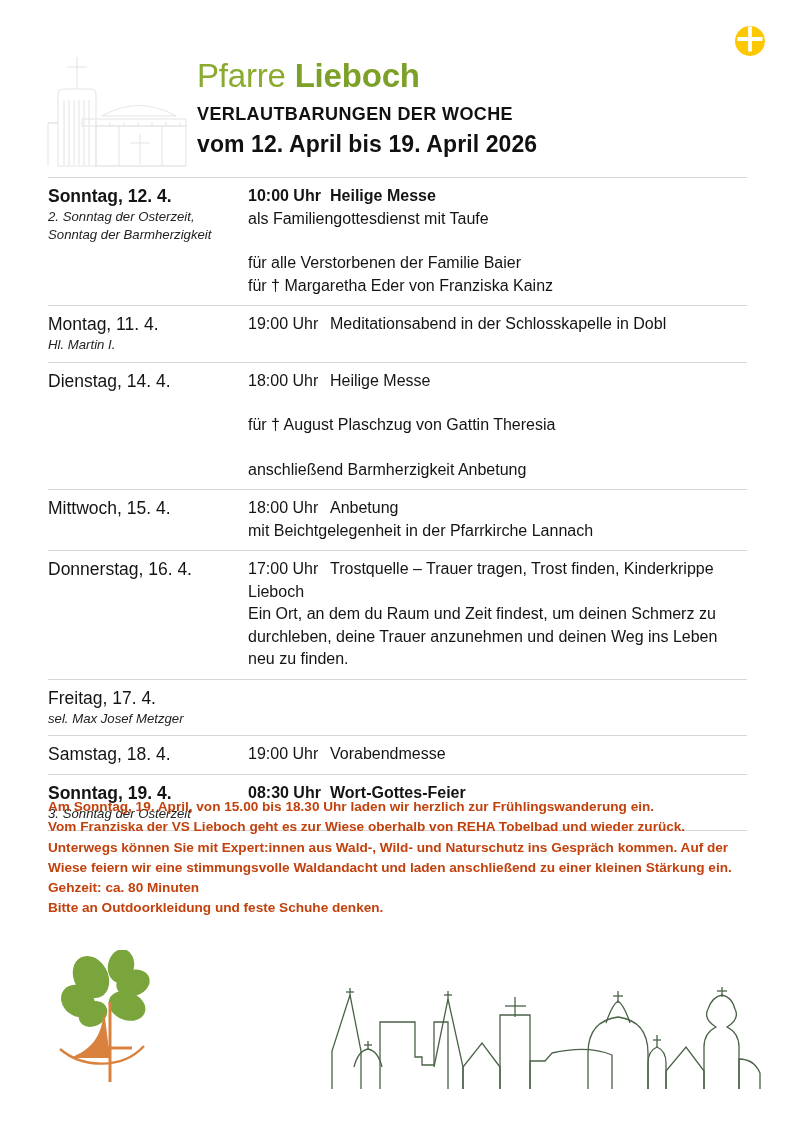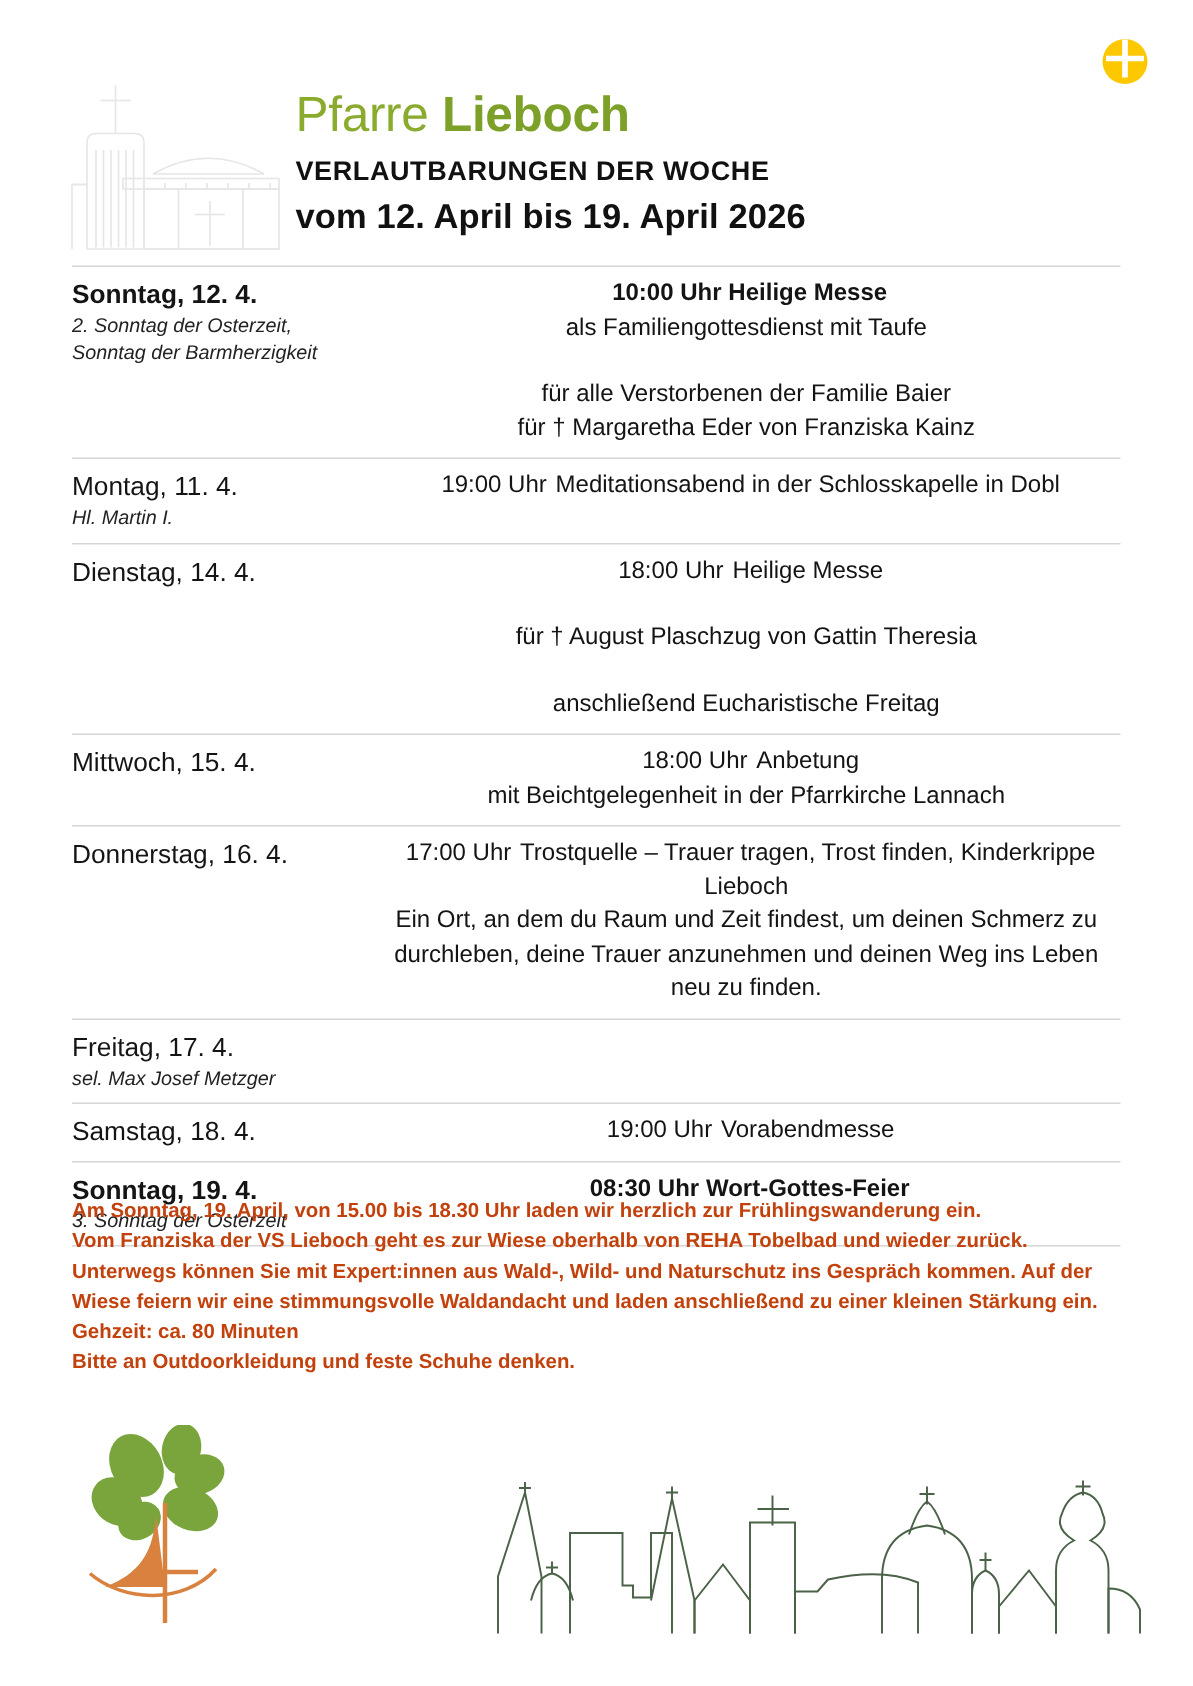--- a/index.html
+++ b/index.html
@@ -38,21 +38,21 @@
   
   .schedule{position:absolute;left:48px;top:177px;width:699px;}
   .row{
     border-top:1.6px solid #d6d6d6;
     display:flex;
     padding:7px 0 8px 0;
     box-sizing:border-box;
   }
   .row.last{border-bottom:1.6px solid #d6d6d6;}
   .col-day{width:200px;flex:0 0 200px;padding-right:8px;box-sizing:border-box;}
-  .col-ev{flex:1 1 auto;min-width:0;text-align:center;}
+  .col-ev{flex:1 1 auto;min-width:0;}
   .day-name{font-size:17.5px;line-height:22px;color:#141414;font-weight:400;}
   .row.highlight .day-name{font-weight:700;}
   .day-note{
     font-size:13.2px;line-height:17.5px;font-style:italic;color:#222;
     margin-top:1px;
   }
   .ev-line{font-size:16px;line-height:22.5px;color:#141414;white-space:nowrap;}
   .ev-line.wrap{white-space:normal;}
   .ev-time{display:inline-block;width:82px;font-size:16px;}
   .row.highlight .ev-time,.row.highlight .ev-title{font-weight:700;}
@@ -162,21 +162,21 @@
       </div>
       <div class="row">
         <div class="col-day">
           <div class="day-name">Dienstag, 14. 4.</div>
         </div>
         <div class="col-ev">
           <div class="ev-line wrap"><span class="ev-time">18:00 Uhr</span><span class="ev-title">Heilige Messe</span></div>
           <div class="ev-gap"></div>
           <div class="ev-detail">für † August Plaschzug von Gattin Theresia</div>
           <div class="ev-gap"></div>
-          <div class="ev-detail">anschließend Eucharistische Freitag</div>
+          <div class="ev-detail">anschließend Barmherzigkeit Anbetung</div>
         </div>
       </div>
       <div class="row">
         <div class="col-day">
           <div class="day-name">Mittwoch, 15. 4.</div>
         </div>
         <div class="col-ev">
           <div class="ev-line wrap"><span class="ev-time">18:00 Uhr</span><span class="ev-title">Anbetung</span></div>
           <div class="ev-detail">mit Beichtgelegenheit in der Pfarrkirche Lannach</div>
         </div>

